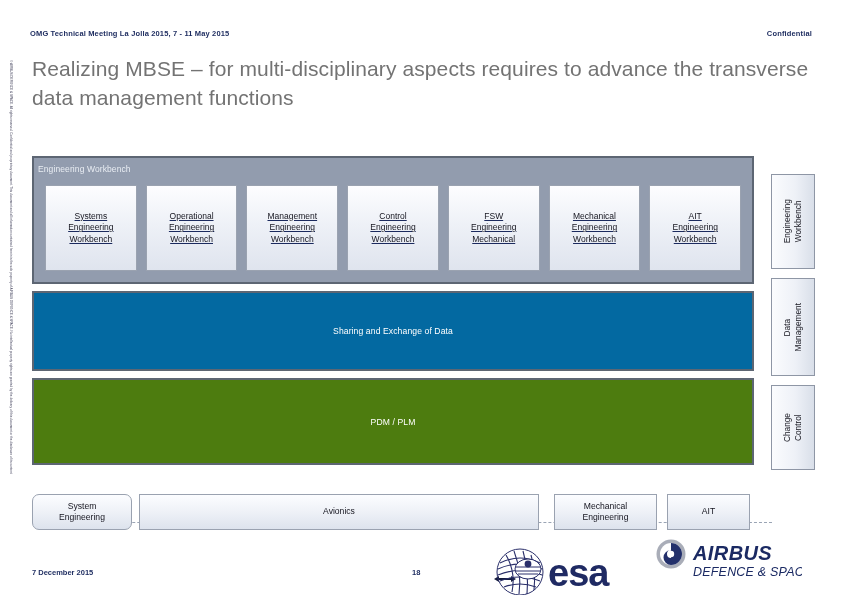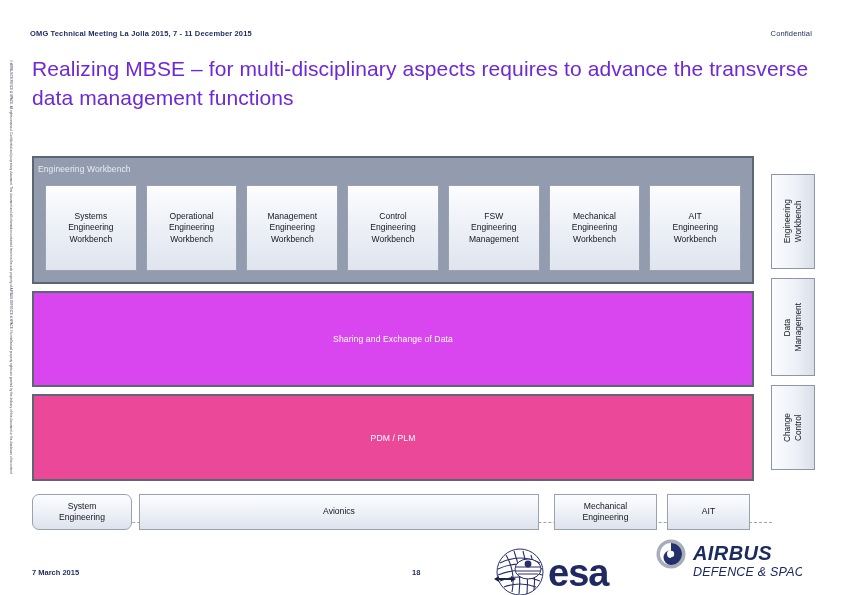--- a/index.html
+++ b/index.html
@@ -11,27 +11,27 @@
     overflow:hidden;
     position:relative;
   }
 
   
   .slide-header{
     position:absolute; left:30px; top:29px; right:30px;
     display:flex; justify-content:space-between; align-items:flex-start;
     font-size:7.5px; letter-spacing:.15px; color:#1b2a5e; font-weight:bold;
   }
-  .slide-header .conf{font-weight:normal;}
+  .slide-header .conf{font-weight:bold;}
 
   
   .slide-title{
     position:absolute; left:32px; top:54px; width:780px;
     font-size:21px; line-height:29px; font-weight:normal;
-    color:#6d28d9; letter-spacing:.1px;
+    color:#737373; letter-spacing:.1px;
   }
 
   
   .legal-strip{
     position:absolute; left:2px; top:60px;
     width:470px; height:14px;
     transform-origin: 0 0;
     transform: rotate(90deg) translate(0px,-11px);
     font-size:3.1px; line-height:4.4px; color:#3a3a55;
     white-space:normal; letter-spacing:0px;
@@ -51,44 +51,44 @@
     height:128px;
     background:#929cae;
     margin-bottom:7px;
   }
   .ew-caption{
     position:absolute; left:4px; top:6px;
     font-size:8.5px; color:#e9edf3; letter-spacing:.1px;
   }
   .ew-row{
     position:absolute; left:11px; right:11px; top:27px; bottom:11px;
-    display:flex; gap:9px;
+    display:flex; gap:9px;text-decoration:underline;
   }
   .wb-box{
     flex:1 1 0;
     background:linear-gradient(180deg,#fdfdff 0%,#eef1f7 45%,#dfe4ee 100%);
     border:1px solid #9aa2b0;
     display:flex; align-items:center; justify-content:center;
     text-align:center;
     font-size:8.5px; line-height:11.6px; color:#15151f;
   }
 
   .band-teal{
-    height:96px;
-    background:#d946ef;
+    height:80px;
+    background:#0369a1;
     margin-bottom:7px;
     display:flex; align-items:center; justify-content:center;
   }
   .band-teal .band-label{
     font-size:8.6px; color:#ffffff; letter-spacing:.1px;
   }
 
   .band-pdm{
     height:87px;
-    background:#ec4899;
+    background:#4d7c0f;
     margin-bottom:6px;
     display:flex; align-items:center; justify-content:center;
   }
   .band-pdm .band-label{
     font-size:8.6px; color:#ffffff; letter-spacing:.1px;
   }
 
   
   .side-col{
     position:absolute; left:771px; top:174px; width:44px;
@@ -151,21 +151,21 @@
     position:absolute; left:652px; top:538px; width:150px; height:44px;font-style:italic;
   }
   .arrow-mark{
     position:absolute; left:494px; top:570px; width:22px; height:10px;
   }
 </style>
 </head>
 <body>
 
 <div class="slide-header">
-  <div>OMG Technical Meeting La Jolla 2015, 7 - 11  December 2015</div>
+  <div>OMG Technical Meeting La Jolla 2015, 7 - 11  May 2015</div>
   <div class="conf">Confidential</div>
 </div>
 
 <div class="legal-strip">© AIRBUS DEFENCE &amp; SPACE. All rights reserved. Confidential and proprietary document. This document and all information contained herein is the sole property of AIRBUS DEFENCE &amp; SPACE. No intellectual property rights are granted by the delivery of this document or the disclosure of its content.</div>
 
 <div class="slide-title">Realizing MBSE – for multi-disciplinary aspects requires to advance the transverse data management functions</div>
 
 <div class="diagram">
 
   <div class="band band-ew">
@@ -178,21 +178,21 @@
 Engineering
 Workbench</div>
       <div class="wb-box" style="white-space: pre-line;">Management
 Engineering
 Workbench</div>
       <div class="wb-box" style="white-space: pre-line; text-align: center;">Control
 Engineering
 Workbench</div>
       <div class="wb-box" style="white-space: pre-line;">FSW
 Engineering
-Management</div>
+Mechanical</div>
       <div class="wb-box" style="white-space: pre-line;">Mechanical
 Engineering
 Workbench</div>
       <div class="wb-box" style="white-space: pre-line;">AIT
 Engineering
 Workbench</div>
     </div>
   </div>
 
   <div class="band band-teal">
@@ -223,21 +223,21 @@
 <div class="bottom-row">
   <div class="dash-line"></div>
   <div class="dom-box dom-sys" style="white-space: pre-line; border-radius: 7px;">System
 Engineering</div>
   <div class="dom-box dom-avi" style="white-space: pre-line;">Avionics</div>
   <div class="dom-box dom-mec" style="white-space: pre-line;">Mechanical
 Engineering</div>
   <div class="dom-box dom-ait" style="white-space: pre-line;">AIT</div>
 </div>
 
-<div class="footer-date">7 March 2015</div>
+<div class="footer-date">7 December 2015</div>
 <div class="footer-page">18</div>
 
 <div class="arrow-mark">
   <svg width="22" height="10" viewBox="0 0 22 10">
     <line x1="2" y1="5" x2="20" y2="5" stroke="#141b3d" stroke-width="2"></line>
     <polygon points="0,5 5,2 5,8" fill="#141b3d"></polygon>
     <polygon points="22,5 17,2 17,8" fill="#141b3d"></polygon>
   </svg>
 </div>
 

